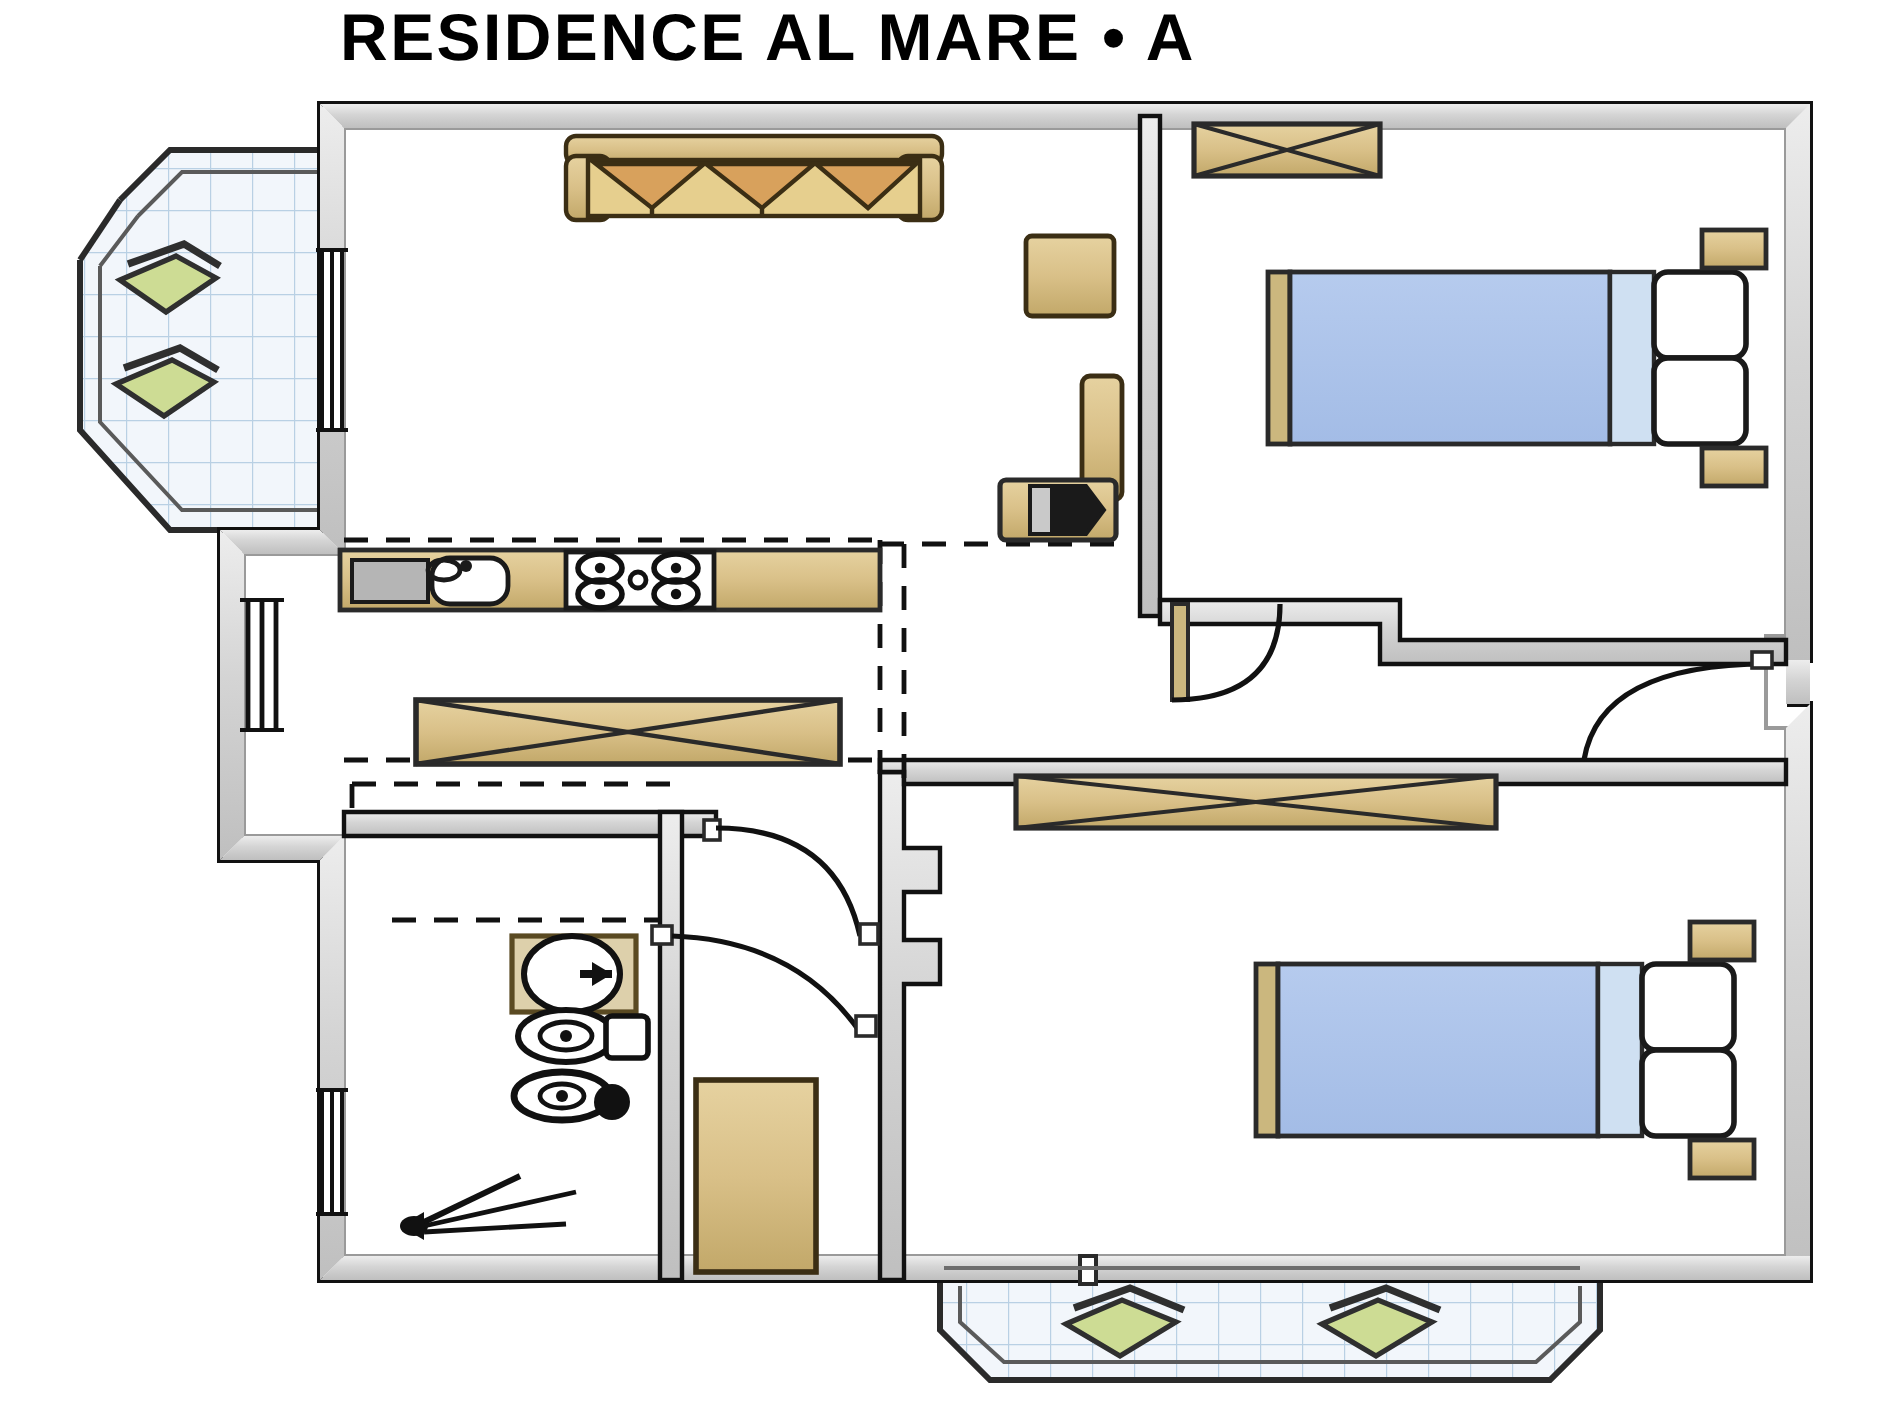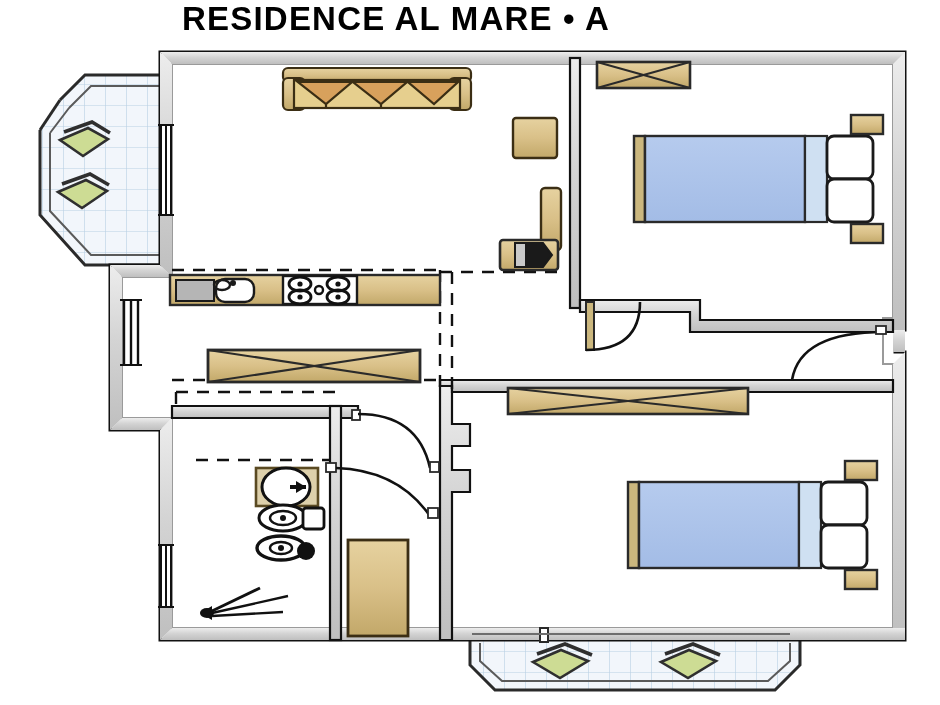--- a/index.html
+++ b/index.html
@@ -15,21 +15,21 @@
     position: relative;
   }
   #plan-root {
     position: relative;
     width: 940px;
     height: 705px;
     background: #ffffff;
   }
   #plan-title {
     position: absolute;
-    left: 12px;
+    left: 0;
     top: 0;
     width: 768px;
     text-align: center;
     font-family: "Liberation Sans", sans-serif;
     font-weight: bold;
     font-size: 33px;
     letter-spacing: 1.2px;
     color: #000000;
     line-height: 38px;
     user-select: none;

